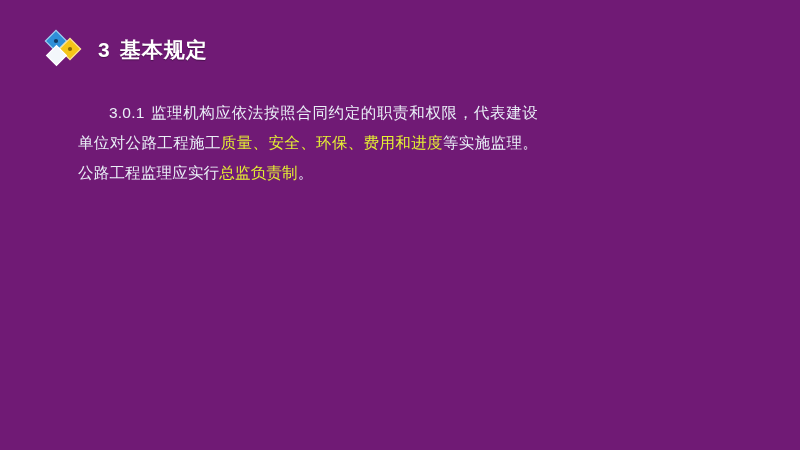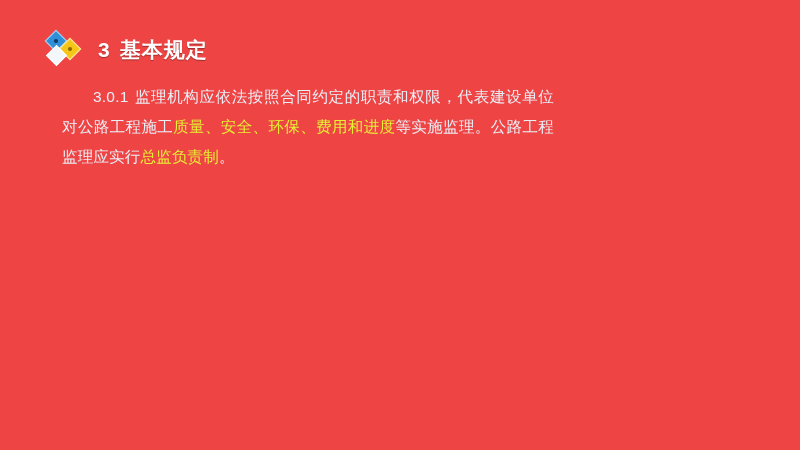--- a/index.html
+++ b/index.html
@@ -7,21 +7,21 @@
     padding: 0;
     background: #0d2040;
   }
   body {
     font-family: "Liberation Sans", "DejaVu Sans", sans-serif;
   }
   #slide {
     position: relative;
     width: 800px;
     height: 450px;
-    background: #ef4444;
+    background: #701a75;
     overflow: hidden;
   }
 
   
   #header {
     position: absolute;
     left: 42px;
     top: 26px;
     height: 46px;
     display: flex;
@@ -56,21 +56,21 @@
     top: 82px;
     width: 492px;
   }
   .para {
     color: #e9eff7;
     font-size: 15.5px;
     line-height: 30px;
     text-align: justify;
     text-justify: inter-ideograph;
     text-indent: 2em;
-    margin: 0;
+    margin: 16px;
     letter-spacing: 0.2px;
   }
   .para + .para {
     margin-top: 0px;
   }
   .para .clause {
     margin-right: 6px;
   }
   .hl {
     color: #e5f033;

